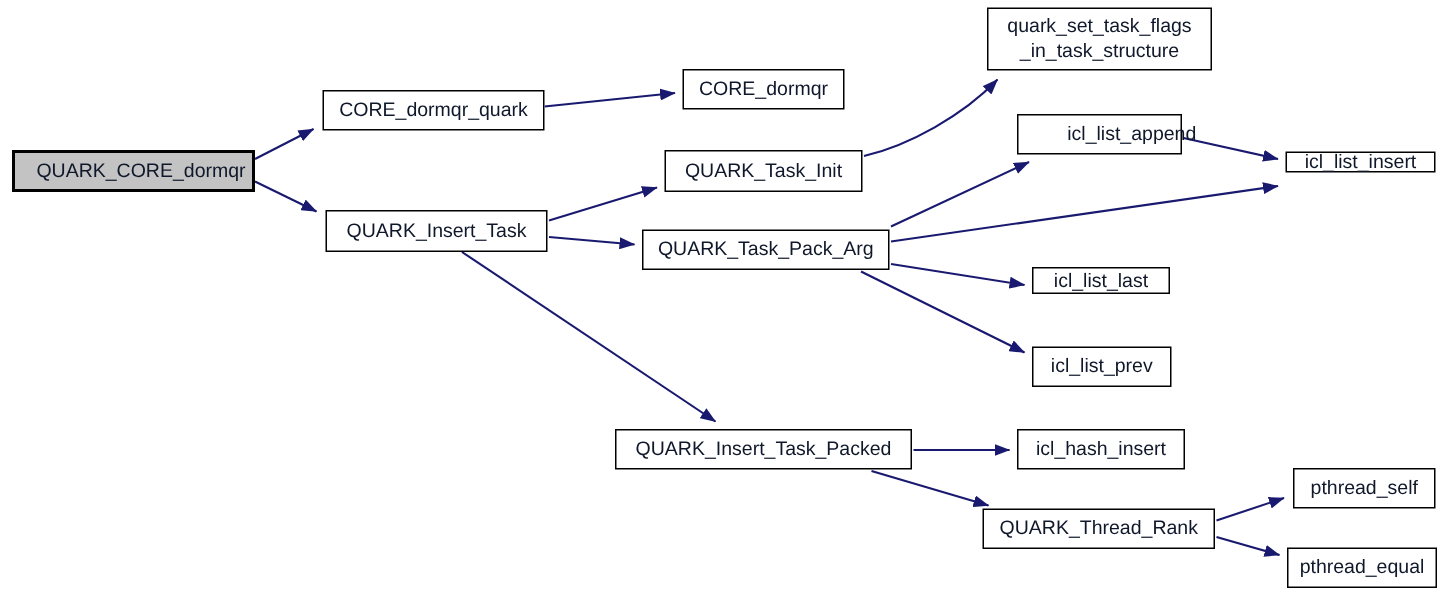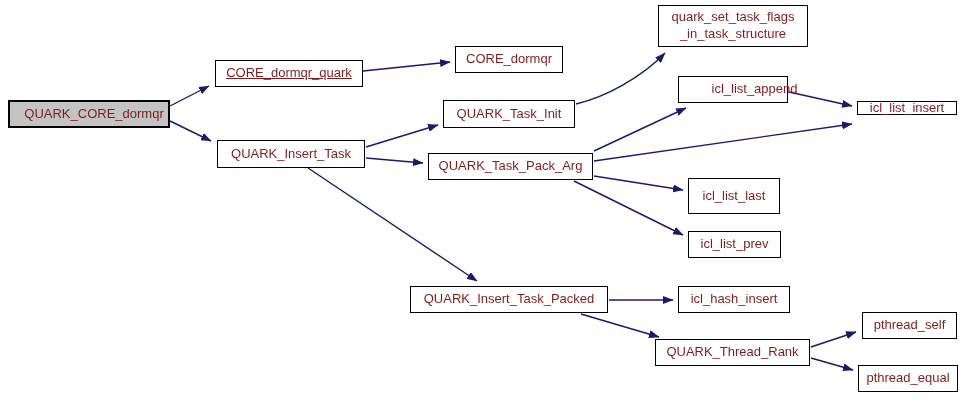--- a/index.html
+++ b/index.html
@@ -19,21 +19,21 @@
     position: absolute;
     left: 0; top: 0;
     width: 968px;
     height: 400px;
   }
   .node {
     position: absolute;
     box-sizing: border-box;
     border: 1px solid #000000;
     background: #ffffff;
-    color: #7f1d1d;
+    color: #0f172a;
     font-size: 13px;
     line-height: 1.3;
     display: flex;
     align-items: center;
     justify-content: center;
     text-align: center;
     white-space: pre-line;
     cursor: pointer;
   }
   .node.root {
@@ -69,30 +69,30 @@
         <path d="M594,176 L683,190" class="edge-path" stroke="#191970" marker-end="url(#arrow)"></path>
         <path d="M574,181 L683,235" class="edge-path" stroke="#191970" marker-end="url(#arrow)"></path>
         <path d="M609,300 L673,300" class="edge-path" stroke="#191970" marker-end="url(#arrow)"></path>
         <path d="M581,314 L659,337" class="edge-path" stroke="#191970" marker-end="url(#arrow)"></path>
         <path d="M811,347 L856,332" class="edge-path" stroke="#191970" marker-end="url(#arrow)"></path>
         <path d="M811,358 L853,370" class="edge-path" stroke="#191970" marker-end="url(#arrow)"></path>
       </g>
   </svg>
   <div>
       <div class="node root" style="left: 8px; top: 100px; width: 162px; height: 28px; background: rgb(195, 195, 195); border-color: rgb(0, 0, 0); padding-left: 10px;">QUARK_CORE_dormqr</div>
-      <div class="node" style="left: 215px; top: 60px; width: 148px; height: 27px; background: rgb(255, 255, 255); border-color: rgb(0, 0, 0); text-decoration: underline;">CORE_dormqr_quark</div>
+      <div class="node" style="left: 215px; top: 60px; width: 148px; height: 27px; background: rgb(255, 255, 255); border-color: rgb(0, 0, 0);">CORE_dormqr_quark</div>
       <div class="node" style="left: 455px; top: 46px; width: 108px; height: 27px; background: rgb(255, 255, 255); border-color: rgb(0, 0, 0);">CORE_dormqr</div>
       <div class="node" style="left: 217px; top: 140px; width: 148px; height: 28px; background: rgb(255, 255, 255); border-color: rgb(0, 0, 0);">QUARK_Insert_Task</div>
       <div class="node" style="left: 443px; top: 100px; width: 132px; height: 28px; background: rgb(255, 255, 255); border-color: rgb(0, 0, 0);">QUARK_Task_Init</div>
       <div class="node" style="left: 658px; top: 5px; width: 150px; height: 42px; background: rgb(255, 255, 255); border-color: rgb(0, 0, 0);">quark_set_task_flags
 _in_task_structure</div>
       <div class="node" style="left: 678px; top: 76px; width: 110px; height: 27px; background: rgb(255, 255, 255); border-color: rgb(0, 0, 0); padding-left: 43px;">icl_list_append</div>
       <div class="node" style="left: 857px; top: 101px; width: 100px; height: 14px; background: rgb(255, 255, 255); border-color: rgb(0, 0, 0);">icl_list_insert</div>
       <div class="node" style="left: 428px; top: 153px; width: 165px; height: 27px; background: rgb(255, 255, 255); border-color: rgb(0, 0, 0);">QUARK_Task_Pack_Arg</div>
-      <div class="node" style="left: 688px; top: 178px; width: 92px; height: 36px; background: rgb(255, 255, 255); border-color: rgb(0, 0, 0);">icl_list_last</div>
+      <div class="node" style="left: 688px; top: 178px; width: 92px; height: 18px; background: rgb(255, 255, 255); border-color: rgb(0, 0, 0);">icl_list_last</div>
       <div class="node" style="left: 688px; top: 231px; width: 93px; height: 27px; background: rgb(255, 255, 255); border-color: rgb(0, 0, 0);">icl_list_prev</div>
       <div class="node" style="left: 410px; top: 286px; width: 198px; height: 27px; background: rgb(255, 255, 255); border-color: rgb(0, 0, 0);">QUARK_Insert_Task_Packed</div>
       <div class="node" style="left: 678px; top: 286px; width: 112px; height: 27px; background: rgb(255, 255, 255); border-color: rgb(0, 0, 0); text-align: right;">icl_hash_insert</div>
       <div class="node" style="left: 655px; top: 339px; width: 155px; height: 27px; background: rgb(255, 255, 255); border-color: rgb(0, 0, 0);">QUARK_Thread_Rank</div>
       <div class="node" style="left: 862px; top: 312px; width: 95px; height: 27px; background: rgb(255, 255, 255); border-color: rgb(0, 0, 0);">pthread_self</div>
       <div class="node" style="left: 858px; top: 365px; width: 100px; height: 27px; background: rgb(255, 255, 255); border-color: rgb(0, 0, 0);">pthread_equal</div>
     </div>
 </div>
 
 </body></html>

